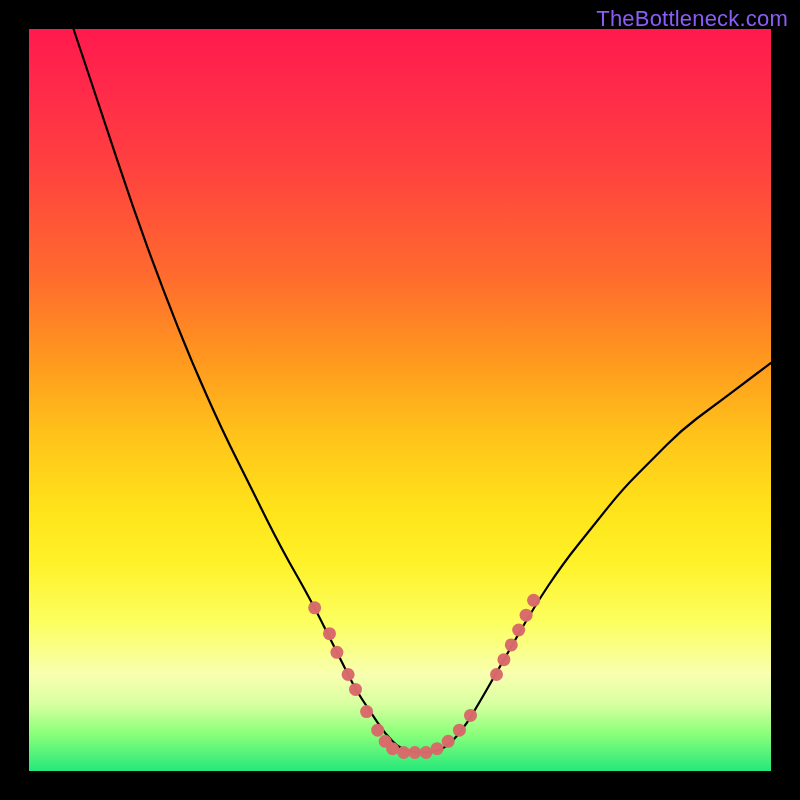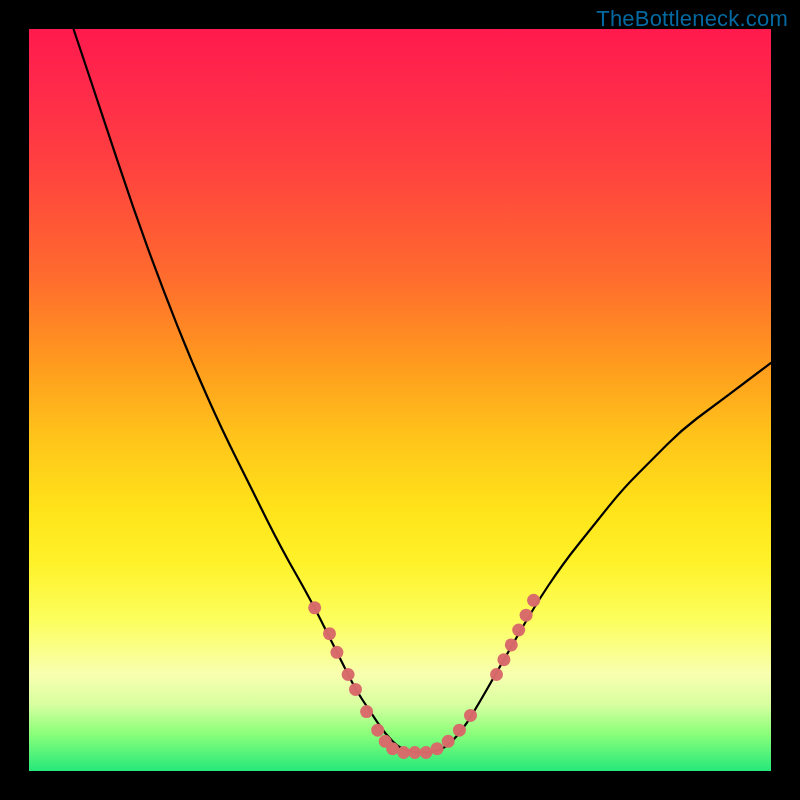--- a/index.html
+++ b/index.html
@@ -31,21 +31,21 @@
       #f8ffb0 87%,
       #d8ffa0 91%,
       #8aff7a 95%,
       #25e87a 100%
     );
   }
   .watermark {
     position: absolute;
     top: 6px;
     right: 12px;
-    color: #0369a1;
+    color: #8b5cf6;
     font-size: 22px;
     letter-spacing: 0.2px;
     font-weight: 500;
     user-select: none;
   }
   svg.plot {
     position: absolute;
     left: 29px;
     top: 29px;
     width: 742px;

